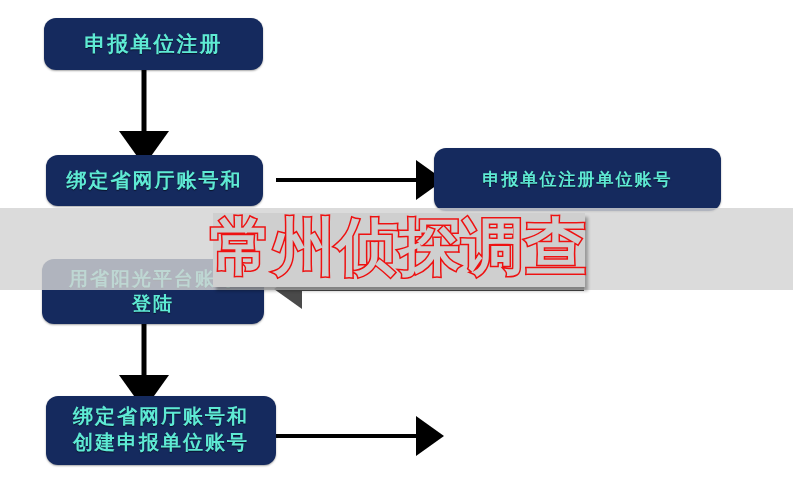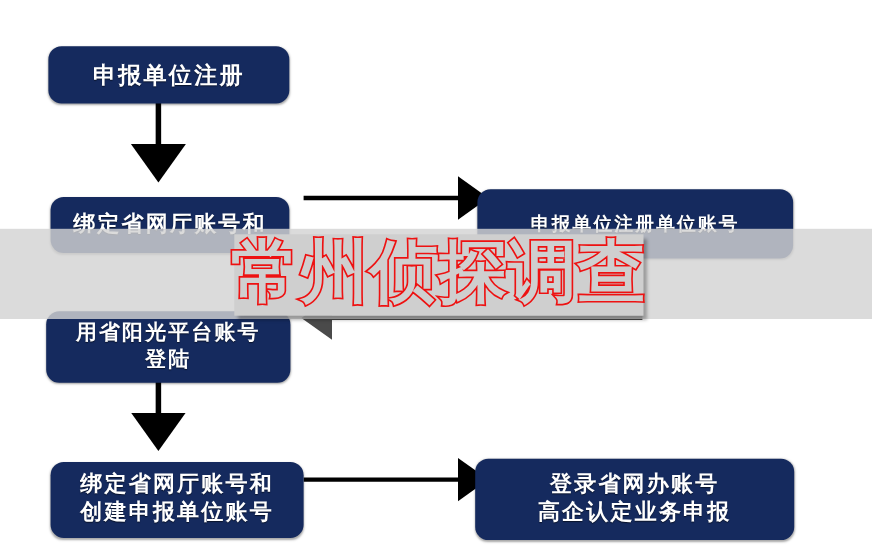--- a/index.html
+++ b/index.html
@@ -22,33 +22,32 @@
     height: 500px;
     background: #ffffff;
   }
 
   
   .node {
     position: absolute;
     box-sizing: border-box;
     background: #152a5e;
     border-radius: 12px;
-    color: #ffffff;
+    color: #5eead4;
     display: flex;
     flex-direction: column;
     align-items: center;
     justify-content: center;
     font-family: "Liberation Serif", "DejaVu Serif", serif;
     font-weight: 700;
     letter-spacing: 2px;
     line-height: 1.28;
     box-shadow: 0 1px 2px rgba(0,0,0,0.35);
     text-shadow: 0 1px 1px rgba(0,0,0,0.55);
     z-index: 3;
-    margin-top: 24px;
   }
   .node .line { display: block; white-space: nowrap; }
 
   #node-register      { left: 44px;  top: 18px;  width: 219px; height: 52px; font-size: 21px; }
   #node-create-acct   { left: 46px;  top: 155px; width: 217px; height: 51px; font-size: 20px; }
   #node-reg-unit-acct { left: 434px; top: 148px; width: 287px; height: 63px; font-size: 17px; }
   #node-sunlight-login{ left: 42px;  top: 259px; width: 222px; height: 65px; font-size: 19px; }
   #node-bind          { left: 46px;  top: 396px; width: 230px; height: 69px; font-size: 20px; font-family: Liberation Mono, monospace; }
   #node-declare       { left: 432px; top: 393px; width: 290px; height: 74px; font-size: 20px; }
 
@@ -160,22 +159,18 @@
   <div class="node" id="node-sunlight-login">
     <span class="line">用省阳光平台账号</span>
     <span class="line">登陆</span>
   </div>
 
   <div class="node" id="node-bind">
     <span class="line">绑定省网厅账号和</span>
     <span class="line">创建申报单位账号</span>
   </div>
 
-  <div class="node" id="node-declare">
-    <span class="line">登录省网办账号</span>
-    <span class="line">高企认定业务申报</span>
-  </div>
 
   <div id="watermark-band"></div>
   <div id="watermark-plate"></div>
   <div id="watermark-text">常州侦探调查</div>
 
 </div>
 
 </body></html>

